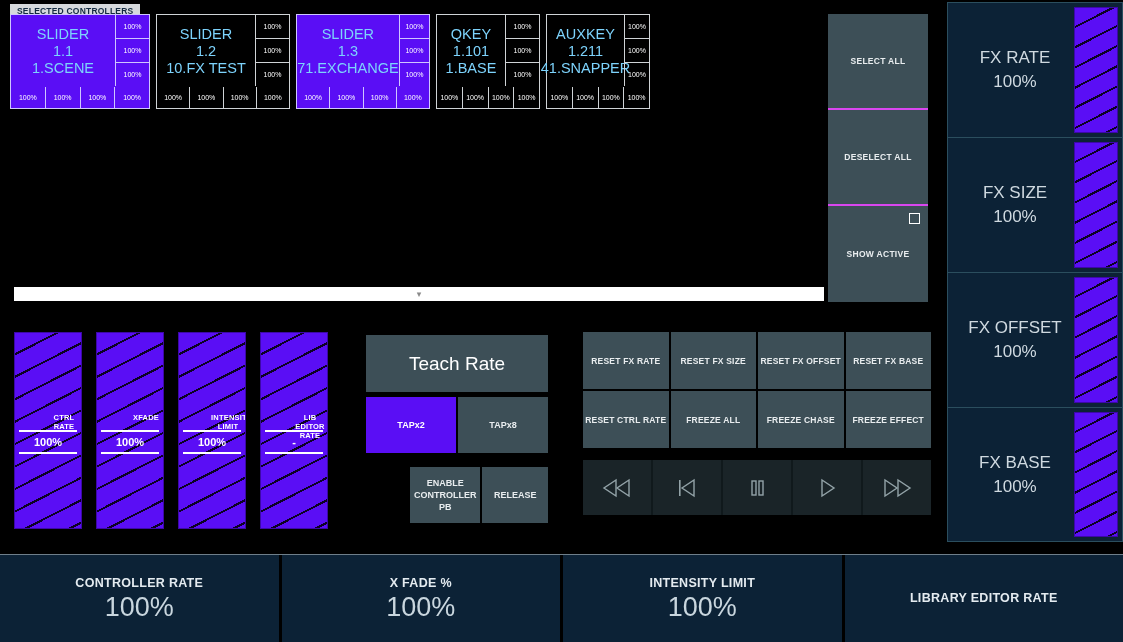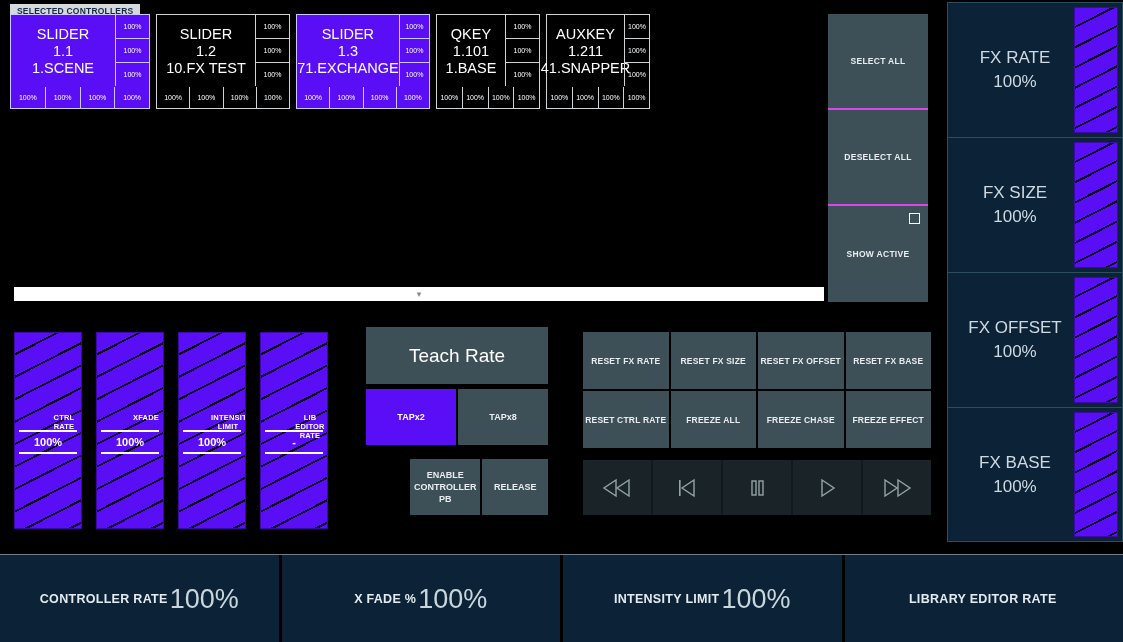--- a/index.html
+++ b/index.html
@@ -28,21 +28,21 @@
     background: #000;
     height: 95px;
   }
   .card.selected { background: #5a0ef5; border-color: #cfc6ff; }
   .card-main { display: flex; flex: 1 1 auto; min-height: 0; }
   .card-left {
     flex: 1 1 auto; display: flex; flex-direction: column;
     align-items: center; justify-content: center; gap: 1px;
     padding: 2px 6px; min-width: 0;
   }
-  .card-left div { color: #ffffff; font-size: 14.5px; line-height: 16px; white-space: nowrap; }
+  .card-left div { color: #7dd3fc; font-size: 14.5px; line-height: 16px; white-space: nowrap; }
   .card-right { display: flex; flex-direction: column; width: 34px; border-left: 1px solid #cfd3d6; }
   .card.selected .card-right { border-left-color: #cfc6ff; }
   .card-right span {
     flex: 1 1 0; display: flex; align-items: center; justify-content: center;
     color: #fff; font-size: 7px; border-bottom: 1px solid #cfd3d6;
   }
   .card.selected .card-right span { border-bottom-color: #cfc6ff; }
   .card-right span:last-child { border-bottom: none; }
   .card-bottom { display: flex; height: 22px; border-top: 1px solid transparent; }
   .card-bottom span {
@@ -94,21 +94,21 @@
     margin-left: 32px;
   }
   .fader-value {
     position: absolute; left: 4px; right: 4px; top: 97px; height: 24px;
     border-top: 2px solid #fff; border-bottom: 2px solid #fff;
     display: flex; align-items: center; justify-content: center;
     color: #fff; font-size: 11px; font-weight: bold;
   }
 
   
-  .teachblock { position: absolute; left: 366px; top: 327px; width: 182px; }
+  .teachblock { position: absolute; left: 366px; top: 335px; width: 182px; }
   .teach-rate {
     height: 57px; background: #3d4f57; color: #fff;
     display: flex; align-items: center; justify-content: center;
     font-size: 19px;
   }
   .tap-row { display: flex; gap: 2px; margin-top: 5px; }
   .tap {
     flex: 1 1 0; height: 56px; background: #3d4f57; color: #e9edef;
     display: flex; align-items: center; justify-content: center;
     font-size: 9px; font-weight: bold;
@@ -166,21 +166,21 @@
   }
 
   
   .bottombar {
     position: absolute; left: 0; bottom: 0; width: 1123px; height: 88px;
     display: flex; gap: 3px; background: #000;
     border-top: 1px solid #6f7f8a;
   }
   .bcell {
     flex: 1 1 0; background: #0c2236;
-    display: flex; 
+    display: flex; flex-direction: column;
     align-items: center; justify-content: center; gap: 2px;
   }
   .bcell .lbl { color: #e4ebf0; font-size: 12.5px; font-weight: bold; letter-spacing: .3px; }
   .bcell .val { color: #c9d6de; font-size: 27px; line-height: 30px; }
 </style>
 </head>
 <body>
 
 <div class="app">
 

